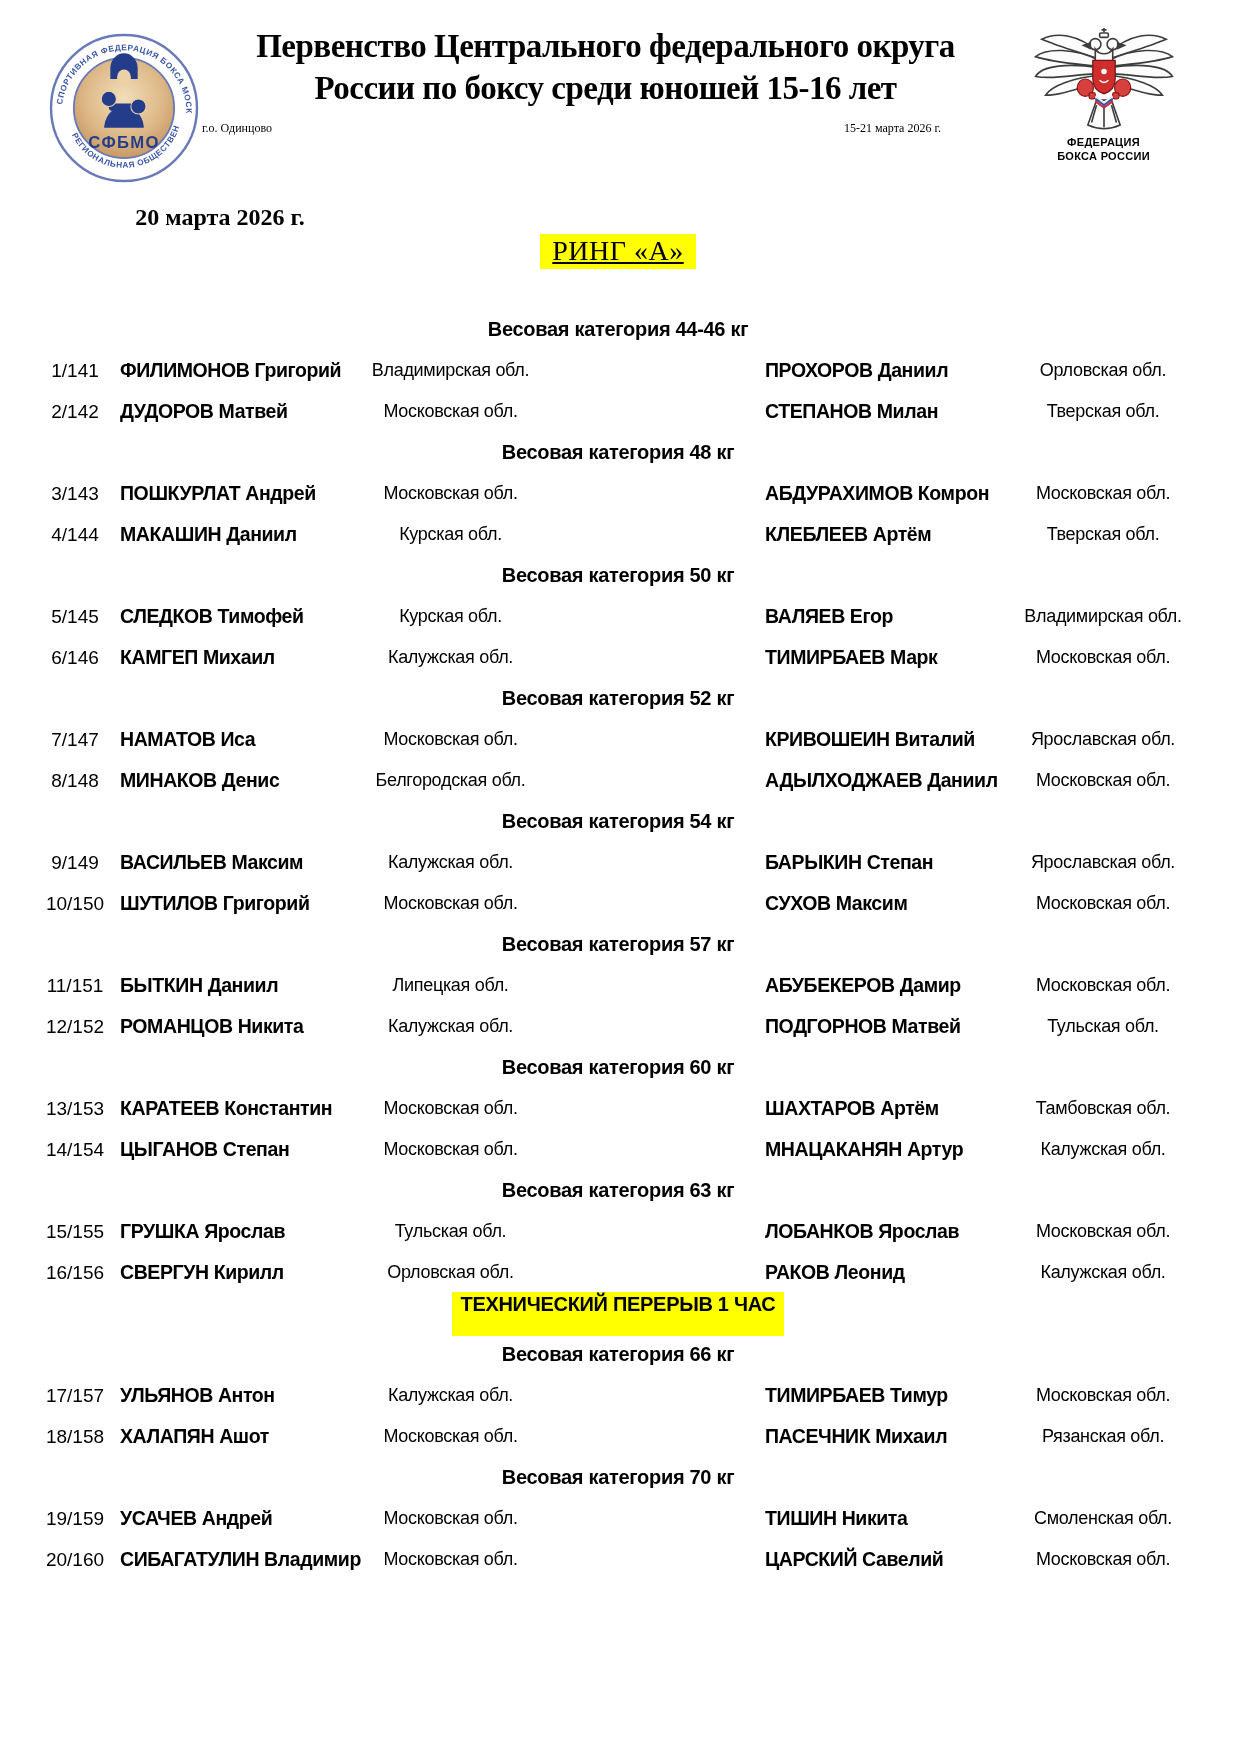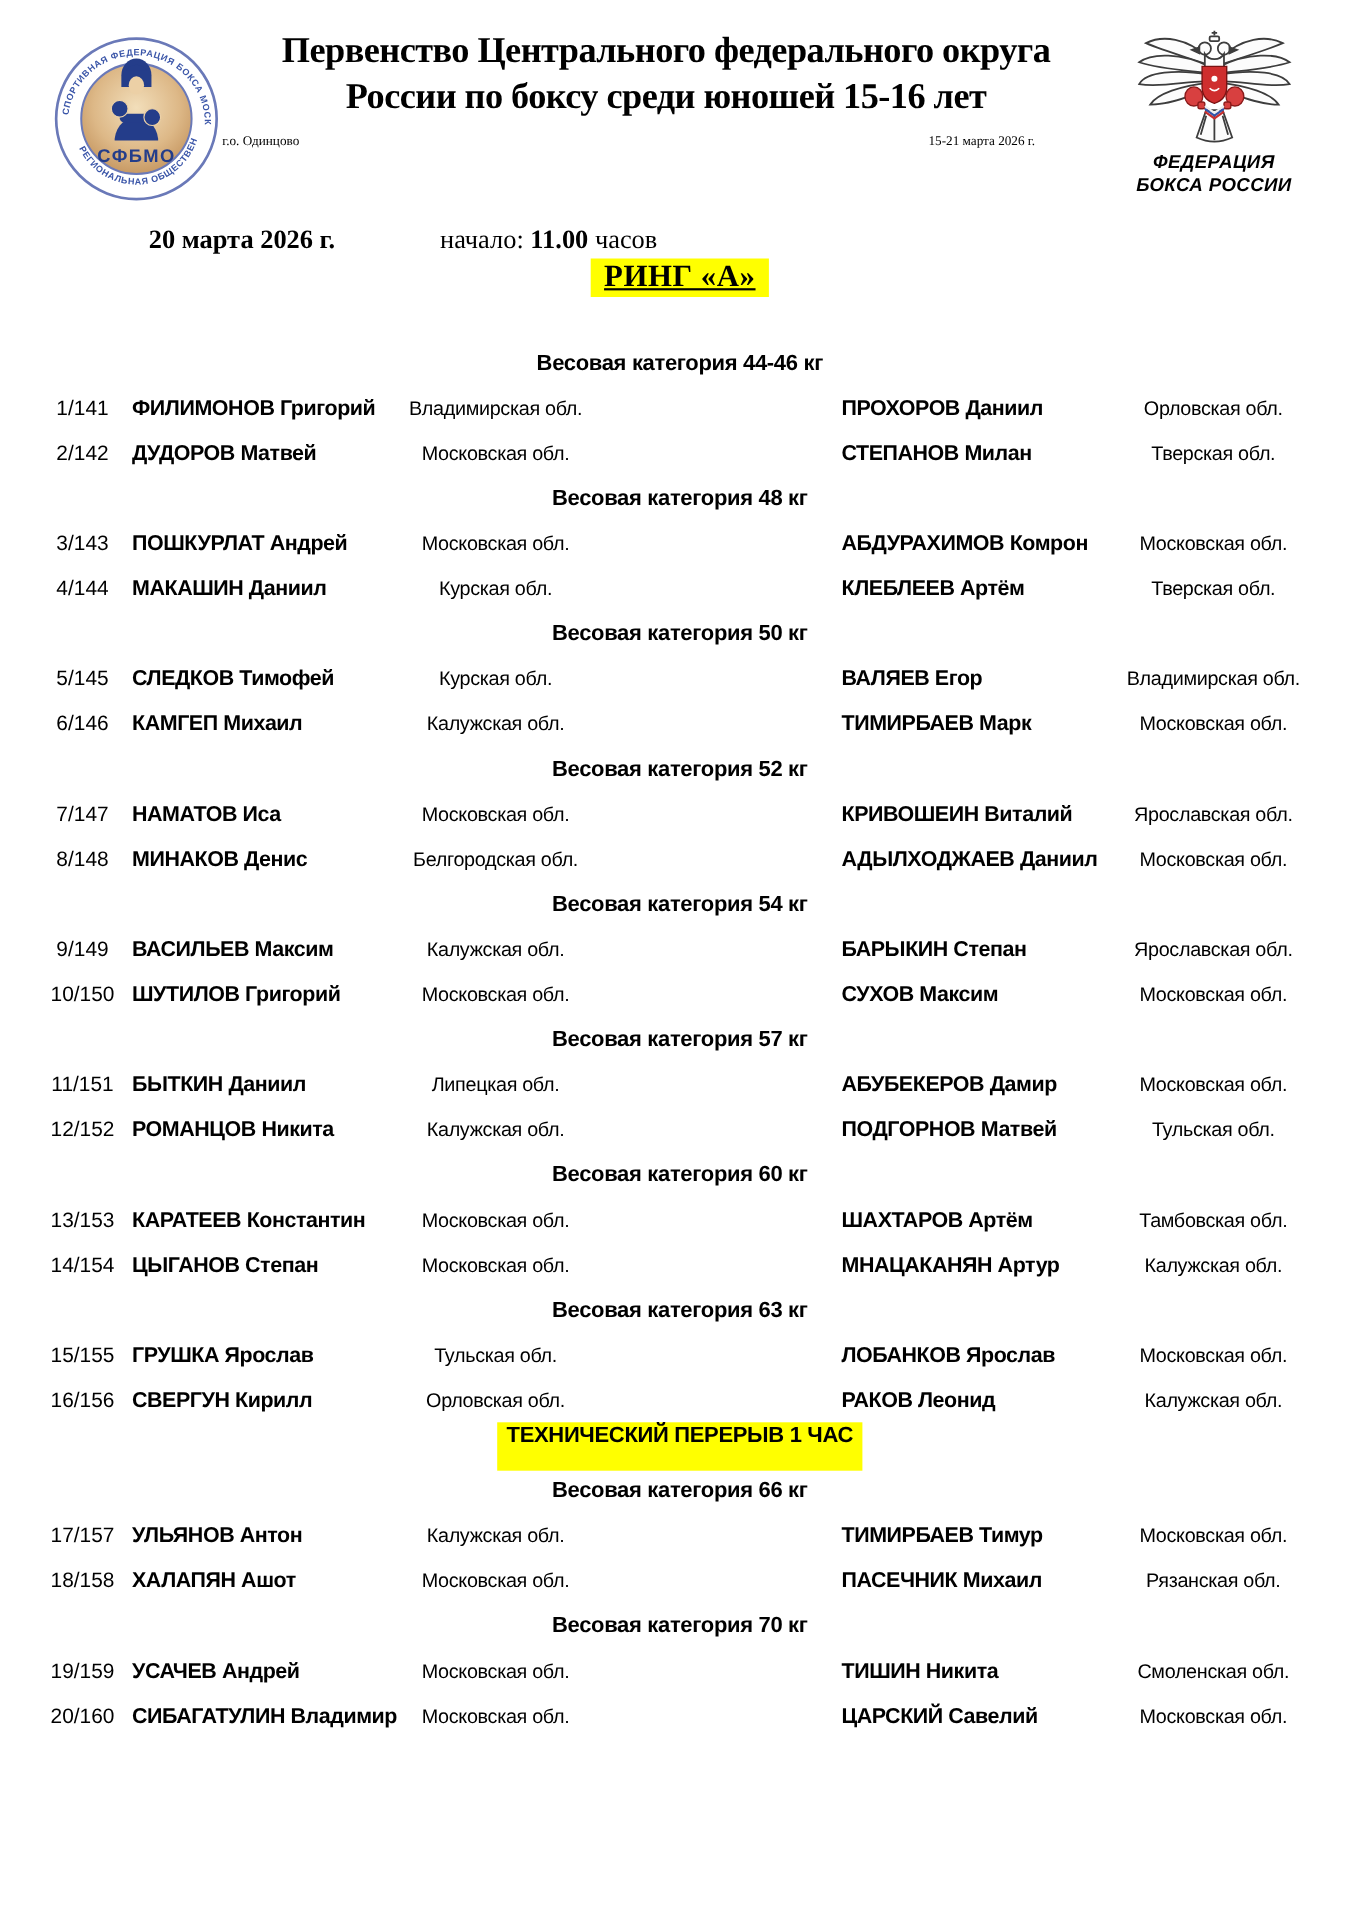--- a/index.html
+++ b/index.html
@@ -7,33 +7,33 @@
   .page{padding:26px 45px 0 40px;box-sizing:border-box;width:1241px;height:1755px;}
 
   
   .top{display:grid;grid-template-columns:160px 1fr 185px;align-items:start;}
   .logo-left{margin-left:8px;margin-top:6px;}
   .title-block{text-align:center;}
   .title-line{font-family:"Liberation Serif",serif;font-weight:bold;font-size:33px;line-height:1.26;letter-spacing:-0.5px;}
   .loc-date{display:flex;justify-content:space-between;margin-top:12px;padding:0 70px 0 2px;
             font-family:"Liberation Serif",serif;font-size:12px;}
   .logo-right{text-align:center;padding-top:2px;}
-  .fbr-caption{font-size:17px;font-weight:bold;line-height:1.25;letter-spacing:0.3px;margin-top:2px;font-style:italic;}
+  .fbr-caption{font-size:11px;font-weight:bold;line-height:1.25;letter-spacing:0.3px;margin-top:2px;}
 
   
   .row2{display:grid;grid-template-columns:360px 1fr 370px;align-items:baseline;margin-top:16px;
         font-family:"Liberation Serif",serif;}
   .day-date{text-align:center;font-weight:bold;font-size:24px;}
   .doc-title{text-align:center;font-weight:bold;font-size:28px;text-decoration:underline;letter-spacing:0.5px;}
   .start-line{font-size:24px;}
   .start-line .t{font-weight:bold;margin:0 6px;}
 
   .ring-line{text-align:center;margin-top:3px;}
   .ring-badge{display:inline-block;background:var(--highlight,#ffff00);font-family:"Liberation Serif",serif;
-              font-weight:bold;font-size:28px;padding:1px 12px 2px 12px;text-decoration:underline;letter-spacing:0.5px;}
+              font-weight:normal;font-size:28px;padding:1px 12px 2px 12px;text-decoration:underline;letter-spacing:0.5px;}
 
   
   .thead{display:grid;grid-template-columns:70px 380px 260px 1fr;margin-top:15px;font-weight:bold;font-size:19px;letter-spacing:-0.3px;}
   .thead .no{text-align:left;padding-left:2px;}
   .thead .red{text-align:center;color:var(--red,#ff0000);}
   .thead .res{text-align:center;}
   .thead .blue{text-align:center;color:var(--blue,#0000ff);}
 
   
   .schedule{margin-top:40px;}
@@ -133,21 +133,20 @@
       </svg>
       <div class="fbr-caption">
         <div>ФЕДЕРАЦИЯ</div>
         <div>БОКСА РОССИИ</div>
       </div>
     </div>
   </div>
 
   <div class="row2">
     <div class="day-date">20 марта 2026 г.</div>
-    <div class="start-line"><span>начало:</span><span class="t">11.00</span><span>часов</span></div>
   </div>
 
   <div class="ring-line">
     <span class="ring-badge">РИНГ «А»</span>
   </div>
 
 
   <div class="schedule">
       <div class="line">
         <div class="cat-label">Весовая категория 44-46 кг</div>

